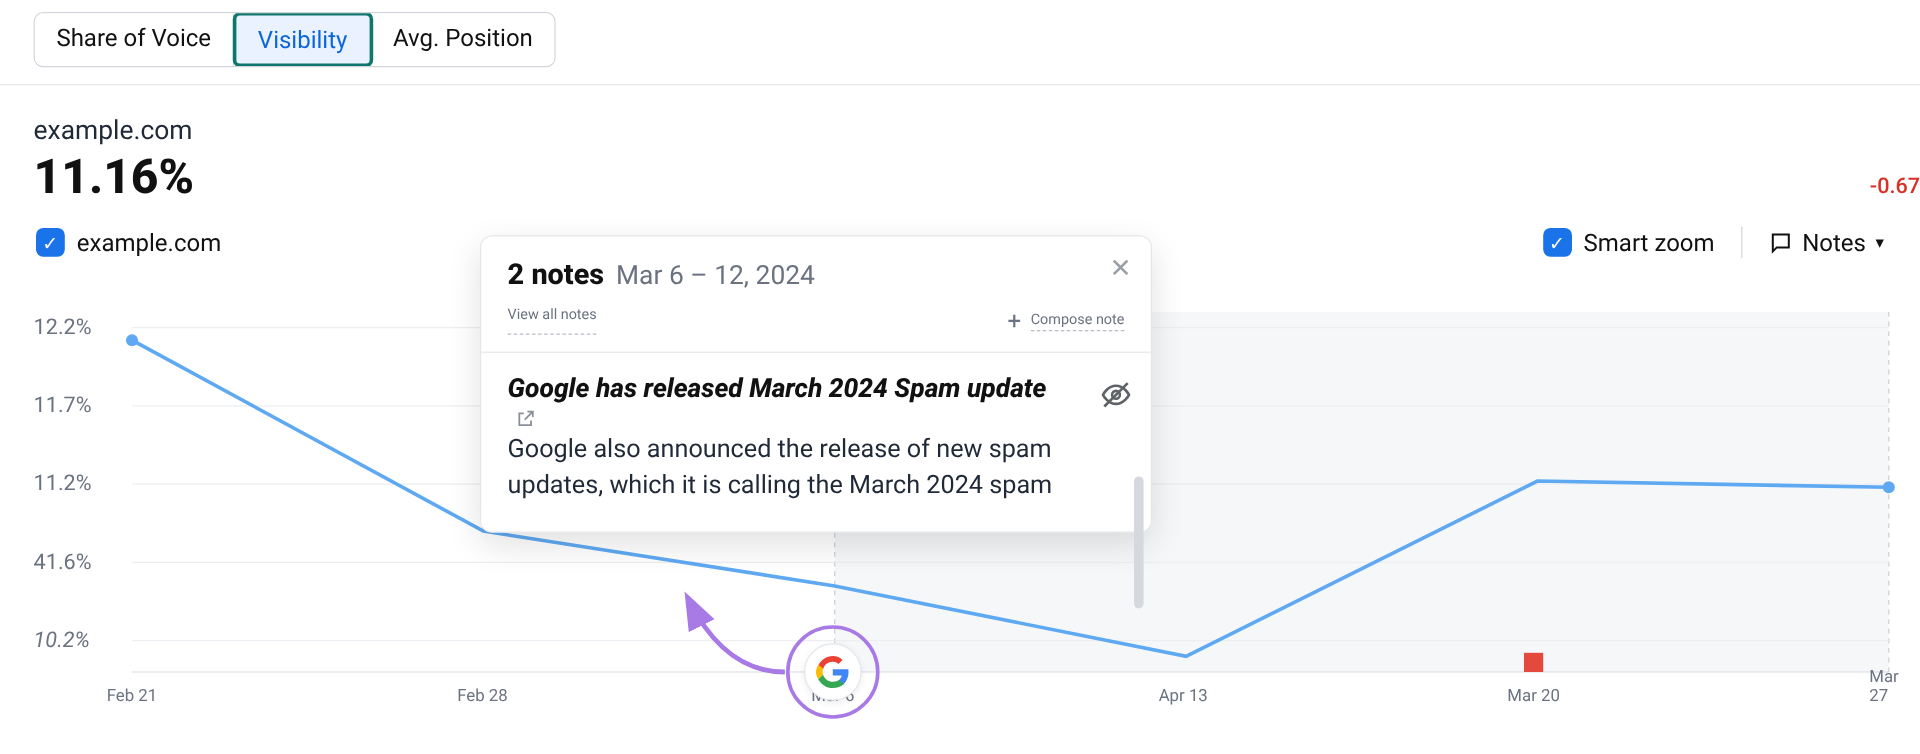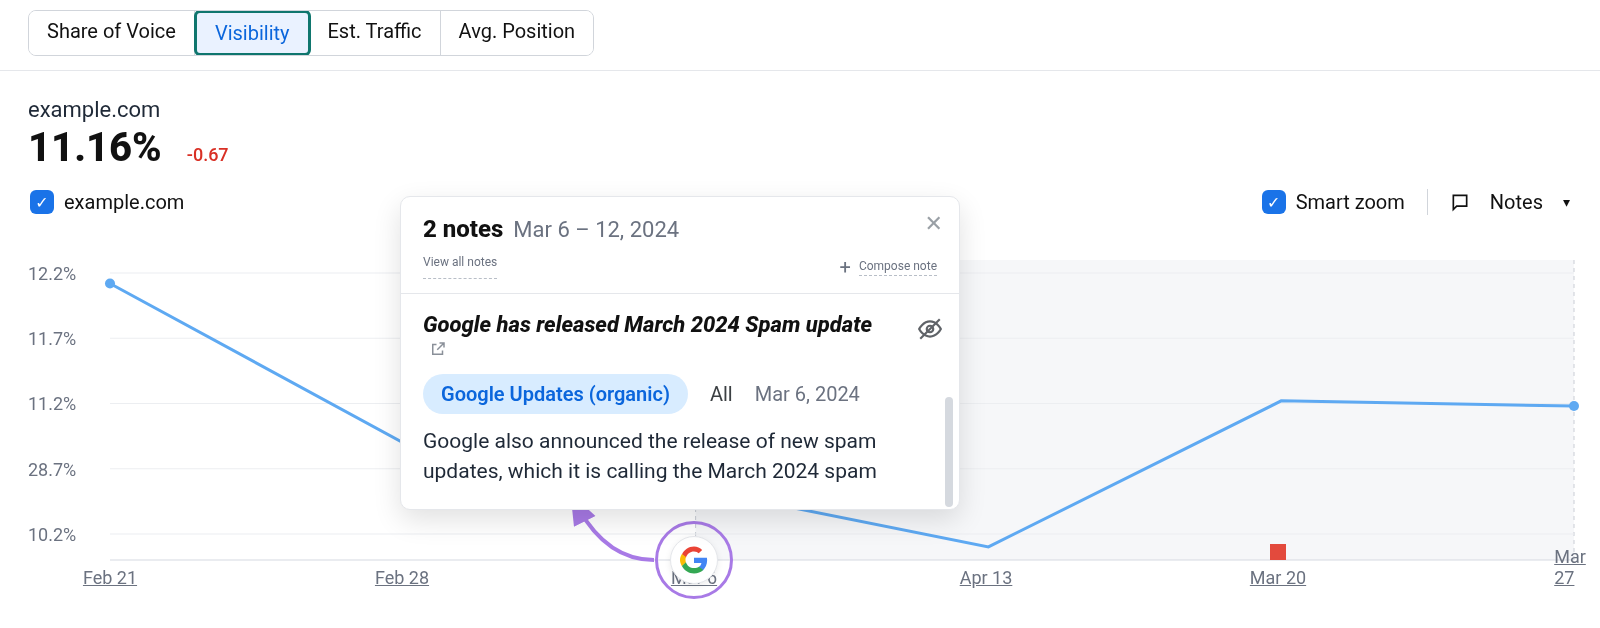--- a/index.html
+++ b/index.html
@@ -8,38 +8,38 @@
   
   .tabs { display: inline-flex; margin: 10px 0 0 28px; border: 1px solid #d1d5db; border-radius: 8px; overflow: hidden; }
   .tab { padding: 8px 18px; font-size: 20px; color: #111; background: #fff; cursor: pointer; border-right: 1px solid #d1d5db; }
   .tab:last-child { border-right: none; }
   .tab.active { background: #eaf2ff; color: #0b66dc; border: 3px solid #0f766e; margin: -1px; border-radius: 6px; position: relative; z-index: 1; }
 
   .sep { height: 1px; background: #e5e7eb; margin-top: 14px; }
 
   .metric { margin: 26px 0 0 28px; }
   .domain-label { font-size: 22px; color: #1f2937; }
-  .metric-value { font-size: 40px; font-weight: 800; margin-top: 2px; display: flex; align-items: baseline; gap: 25px; }
+  .metric-value { font-size: 40px; font-weight: 800; margin-top: 2px; display: flex; align-items: baseline; gap: 25px; justify-content: space-between; }
   .metric-delta { font-size: 18px; font-weight: 500; color: #d93025; }
 
   
   .controls { display: flex; align-items: center; justify-content: space-between; margin: 18px 30px 0 30px; }
   .check { display: flex; align-items: center; gap: 10px; }
   .chk { width: 24px; height: 24px; border-radius: 6px; background: #1a73e8; display: inline-flex; align-items: center; justify-content: center; color: #fff; font-size: 16px; }
   .check-label { font-size: 20px; color: #111; }
   .right-controls { display: flex; align-items: center; gap: 22px; }
   .divider-v { width: 1px; height: 26px; background: #d1d5db; }
-  .notes-btn { display: flex; align-items: center; gap: 20px; font-size: 20px; color: #111; cursor: pointer; }
+  .notes-btn { display: flex; align-items: center; gap: 8px; font-size: 20px; color: #111; cursor: pointer; }
   .note-icon { width: 20px; height: 20px; }
   .chev-down { font-size: 14px; }
 
   
   .chart { position: absolute; left: 28px; right: 26px; top: 260px; height: 300px; }
   .ylabel { position: absolute; left: 0; font-size: 18px; color: #6b7280; transform: translateY(-50%); }
-  .xlabel { position: absolute; bottom: -28px; font-size: 18px; color: #6b7280; transform: translateX(-50%); text-decoration: underline; }
+  .xlabel { position: absolute; bottom: -28px; font-size: 14px; color: #6b7280; transform: translateX(-50%); }
   #chart-svg { position: absolute; left: 82px; top: 0; right: 0; bottom: 0; width: calc(100% - 82px); height: 100%; overflow: visible; }
   .range-rect { fill: #f6f7f9; }
   .range-edge { stroke: #c9ced6; stroke-width: 1; stroke-dasharray: 4 4; }
   .line-series { fill: none; stroke: #5ea9f2; stroke-width: 3; }
   .pt { fill: #5ea9f2; }
   .x-axis-line { stroke: #d6dae1; stroke-width: 1; }
 
   
   .note-card { position: absolute; left: 400px; top: 196px; width: 560px; background: #fff; border: 1px solid #e5e7eb; border-radius: 10px; box-shadow: 0 10px 28px rgba(0,0,0,.12); padding: 18px 22px 22px; z-index: 5; }
   .note-card .close { position: absolute; right: 16px; top: 14px; color: #9aa0a6; font-size: 22px; cursor: pointer; }
@@ -66,21 +66,20 @@
 </style>
 </head>
 <body>
 
 
 
 
 <div class="tabs">
   <div class="tab">Share of Voice</div>
   <div class="tab active">Visibility</div>
-  <div class="tab">Est. Traffic</div>
   <div class="tab">Avg. Position</div>
 </div>
 <div class="sep"></div>
 
 <div class="metric">
   <div class="domain-label">example.com</div>
   <div class="metric-value">
     <span>11.16%</span>
     <span class="metric-delta">-0.67</span>
   </div>
@@ -119,22 +118,22 @@
       <line x1="0" y1="208.69565217391317" x2="1460" y2="208.69565217391317" class="x-axis-line" style="stroke:#eceef1"></line>
       <line x1="0" y1="273.913043478261" x2="1460" y2="273.913043478261" class="x-axis-line" style="stroke:#eceef1"></line>
       <line x1="0" y1="300" x2="1460" y2="300" class="x-axis-line"></line>
       <path d="M 0 23.478260869565418 L 292 182.6086956521739 L 584 228.26086956521732 L 876 286.9565217391305 L 1168 140.86956521739125 L 1460 146.0869565217392" class="line-series"></path>
       <circle cx="0" cy="23.478260869565418" r="5" class="pt"></circle>
       <circle cx="1460" cy="146.0869565217392" r="5" class="pt"></circle>
     </svg>
 <div class="ylabel" style="top: 13.0435px;">12.2%</div>
     <div class="ylabel" style="top: 78.2609px;">11.7%</div>
     <div class="ylabel" style="top: 143.478px; text-align: center;">11.2%</div>
-    <div class="ylabel" style="top: 208.696px;">28.7%</div>
-    <div class="ylabel" style="top: 273.913px;">10.2%</div>
+    <div class="ylabel" style="top: 208.696px;">41.6%</div>
+    <div class="ylabel" style="top: 273.913px; font-style: italic;">10.2%</div>
     <div class="xlabel" style="left: 82px;">Feb 21</div>
     <div class="xlabel" style="left: 374px;">Feb 28</div>
     <div class="xlabel" style="left: 666px;">Mar 6</div>
     <div class="xlabel" style="left: 958px;">Apr 13</div>
     <div class="xlabel" style="left: 1250px;">Mar 20</div>
     <div class="xlabel" style="left: 1542px;">Mar 27</div>
     <div class="g-ring" style="left: 627px; top: 261px;"></div>
     <div class="g-badge" style="left: 642px; top: 276px;">
       <svg width="28" height="28" viewBox="0 0 48 48">
         <path fill="#EA4335" d="M24 9.5c3.9 0 6.6 1.7 8.1 3.1l5.9-5.9C34.4 3.2 29.7 1 24 1 14.8 1 6.9 6.6 3.3 14.7l6.9 5.4C12 13.7 17.4 9.5 24 9.5z"></path>
@@ -173,23 +172,18 @@
     <span class="note-title">Google has released March 2024 Spam update</span>
     <svg class="ext-icon" viewBox="0 0 24 24">
         <path fill="none" stroke="#8a9099" stroke-width="2" d="M14 4h6v6M20 4l-9 9M18 14v5H5V6h5"></path>
       </svg>
     <svg viewBox="0 0 24 24" width="26" height="26" style="position:absolute;right:-6px;top:6px">
         <path fill="none" stroke="#5f6368" stroke-width="2" d="M2 12s3.5-7 10-7 10 7 10 7-3.5 7-10 7S2 12 2 12z"></path>
         <circle cx="12" cy="12" r="3" fill="none" stroke="#5f6368" stroke-width="2"></circle>
         <line x1="3" y1="21" x2="21" y2="3" stroke="#5f6368" stroke-width="2"></line>
       </svg>
   </div>
-  <div class="meta-row">
-    <span class="pill">Google Updates (organic)</span>
-    <span class="meta-txt">All</span>
-    <span class="meta-txt" style="color:#6b7280">Mar 6, 2024</span>
-  </div>
   <div class="note-body">Google also announced the release of new spam updates, which it is calling the March 2024 spam</div>
   <div class="scroll-thumb"></div>
 </div>
 
 
 
 
 </body></html>

